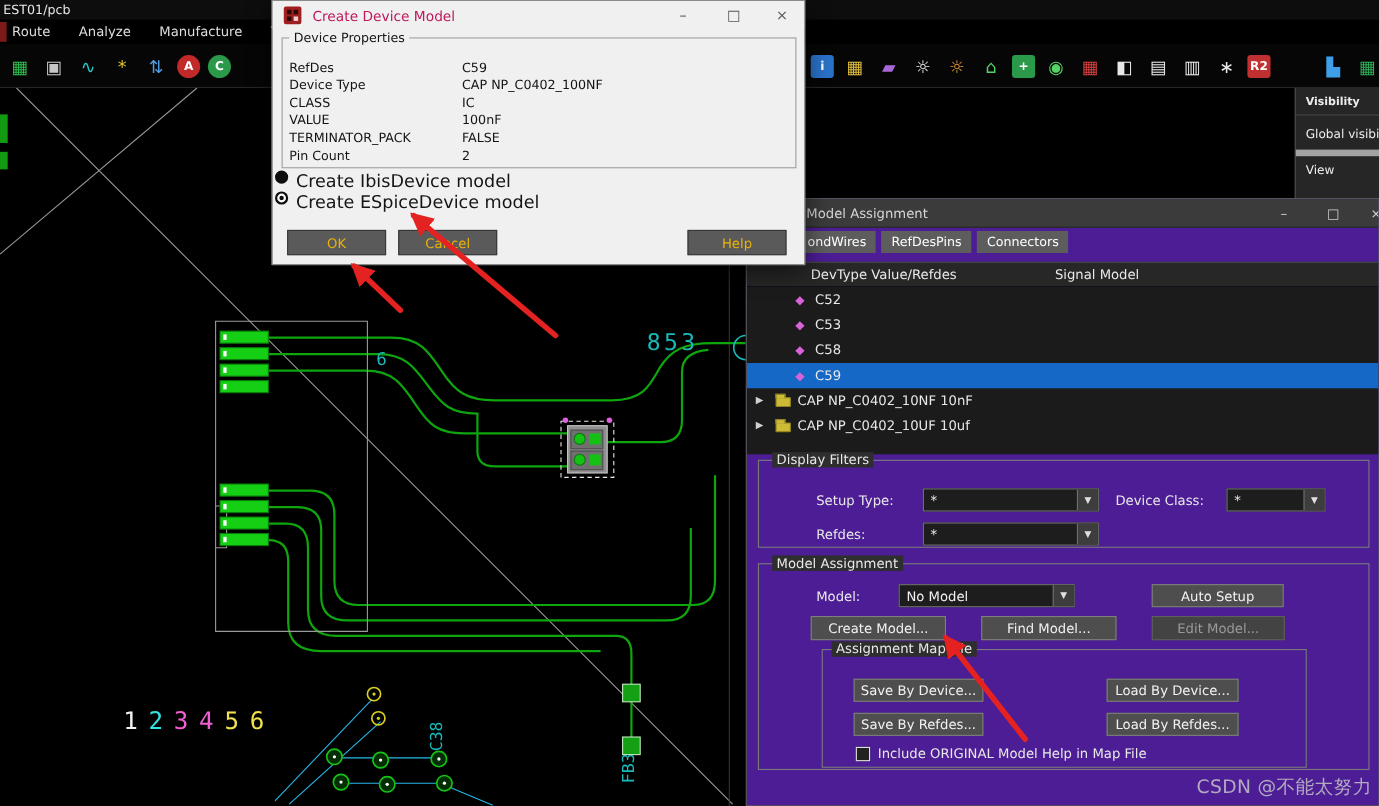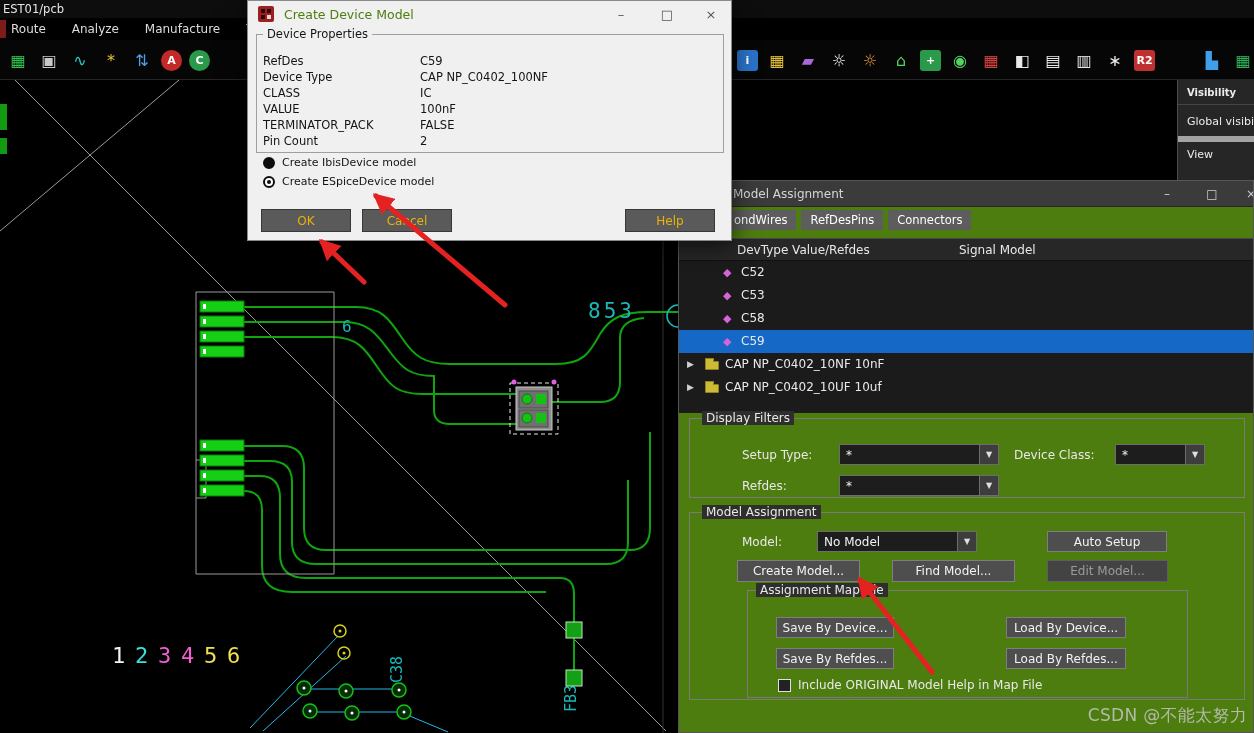--- a/index.html
+++ b/index.html
@@ -21,21 +21,21 @@
   .tb-icon{width:24px;height:24px;display:flex;align-items:center;justify-content:center;font-size:16px;cursor:pointer}
   .tb-icon.badge{width:21px;height:21px;font-size:11px;font-weight:bold}
 
   
   #vis{left:1177px;top:80px;width:77px;height:100px;background:#262626;border-left:1px solid #4d4d4d;color:#ececec;z-index:10}
   #vis .vt{font-size:10px;font-weight:bold;padding:7px 9px 6px;border-bottom:1px solid #454545}
   #vis .vi{font-size:11px;padding:10px 9px 4px;white-space:nowrap;overflow:hidden;cursor:pointer}
   #vis .vi2{font-size:11px;padding:6px 9px;border-top:6px solid #a3a3a3;margin-top:4px;cursor:pointer}
 
   
-  #ma{left:678px;top:180px;width:576px;height:553px;background:#4d7c0f;border:1px solid #565656;color:#e8e8e8;font-size:12px;overflow:hidden;z-index:20}
+  #ma{left:678px;top:180px;width:576px;height:553px;background:#4c1d95;border:1px solid #565656;color:#e8e8e8;font-size:12px;overflow:hidden;z-index:20}
   #ma-titlebar{position:absolute;left:0;top:0;right:0;height:26px;background:#3b3b3b;border-bottom:1px solid #262626}
   #ma-titlebar .t{position:absolute;left:54px;top:6px;font-size:12px;color:#d6d6d6}
   .wc{position:absolute;top:0;width:28px;height:26px;display:flex;align-items:center;justify-content:center;color:#cfcfcf;font-size:12px;cursor:pointer}
   #ma-min{left:474px}#ma-max{left:519px}#ma-close{left:558px}
   #ma-tabs{position:absolute;left:46px;top:29px;display:flex;gap:5px}
   .tab{background:#5d5d5d;color:#fff;font-size:11.5px;padding:3px 9px;cursor:pointer}
   #ma-header{position:absolute;left:0;top:57px;right:0;height:23px;background:#272727;border-top:1px solid #474747;border-bottom:1px solid #111}
   #ma-header .h1{position:absolute;left:58px;top:4px}
   #ma-header .h2{position:absolute;left:280px;top:4px}
   #ma-list{position:absolute;left:0;top:80px;right:0;height:152px;background:#1b1b1b}
@@ -60,29 +60,29 @@
   .btn{position:absolute;background:#4e4e4e;border:1px solid #7e7e7e;color:#f2f2f2;font-size:12px;display:flex;align-items:center;justify-content:center;cursor:pointer}
   .btn.disabled{color:#9a9a9a;background:#434343;border-color:#5e5e5e;cursor:default}
   .cb{position:absolute;left:30px;top:88px;width:13px;height:13px;border:1px solid #e0e0e0;background:#222;cursor:pointer}
   #cb-label{position:absolute;left:50px;top:87px;font-size:12px}
 
   
   #dlg{left:247px;top:0;width:485px;height:241px;background:#f0f0f0;border:1px solid #8a8a8a;box-shadow:0 5px 22px rgba(0,0,0,.65);color:#141414;font-size:12px;z-index:30}
   #dlg-titlebar{position:absolute;left:0;top:0;right:0;height:26px;background:#f0f0f0}
   #dlg-icon{position:absolute;left:10px;top:5px;width:16px;height:16px;background:#9e1f1f;border-radius:2px}
   #dlg-icon::after{content:"";position:absolute;left:3px;top:3px;width:4px;height:4px;background:#2a0808;box-shadow:6px 0 #2a0808,0 6px #2a0808,6px 6px #f0d0d0}
-  #dlg-titlebar .t{position:absolute;left:36px;top:6px;font-size:12.5px;color:#4d7c0f}
+  #dlg-titlebar .t{position:absolute;left:36px;top:6px;font-size:12.5px;color:#be185d}
   .dwc{position:absolute;top:0;width:30px;height:26px;display:flex;align-items:center;justify-content:center;color:#555;font-size:13px;cursor:pointer}
   #dlg-min{left:358px}#dlg-max{left:404px}#dlg-close{left:448px}
   #dlg-grp{position:absolute;left:8px;top:33px;width:468px;height:119px;border:1px solid #9f9f9f}
   #dlg-grp .gl{position:absolute;top:-8px;left:6px;background:#f0f0f0;padding:0 4px;font-size:11.5px}
   .prow{position:absolute;left:0;width:100%;height:16px;font-size:11.5px}
   .prow .pl{position:absolute;left:6px}
   .prow .pv{position:absolute;left:163px}
-  .radio-row{position:absolute;left:15px;height:15px;display:flex;align-items:center;gap:7px;font-size:11px}
+  .radio-row{position:absolute;left:2px;height:15px;display:flex;gap:7px;font-size:16px}
   #rr1{top:154px}#rr2{top:173px}
   .rdo{width:12px;height:12px;border-radius:50%;border:2px solid #0d0d0d;background:#fff;position:relative;flex:0 0 auto}
   .rdo.filled{background:#0d0d0d}
   .rdo.dotted::after{content:"";position:absolute;left:2px;top:2px;width:4px;height:4px;border-radius:50%;background:#0d0d0d}
   .dbtn{position:absolute;top:208px;height:23px;background:#5a5a5a;border:1px solid #383838;color:#eab308;font-size:12px;display:flex;align-items:center;justify-content:center;cursor:pointer}
   #btn-ok{left:13px;width:90px}
   #btn-cancel{left:114px;width:90px}
   #btn-help{left:377px;width:90px}
 
   

